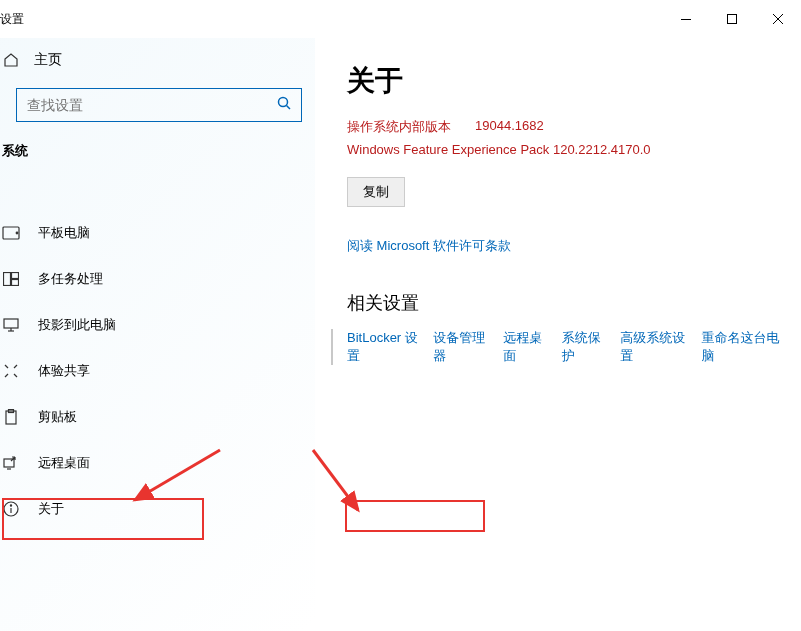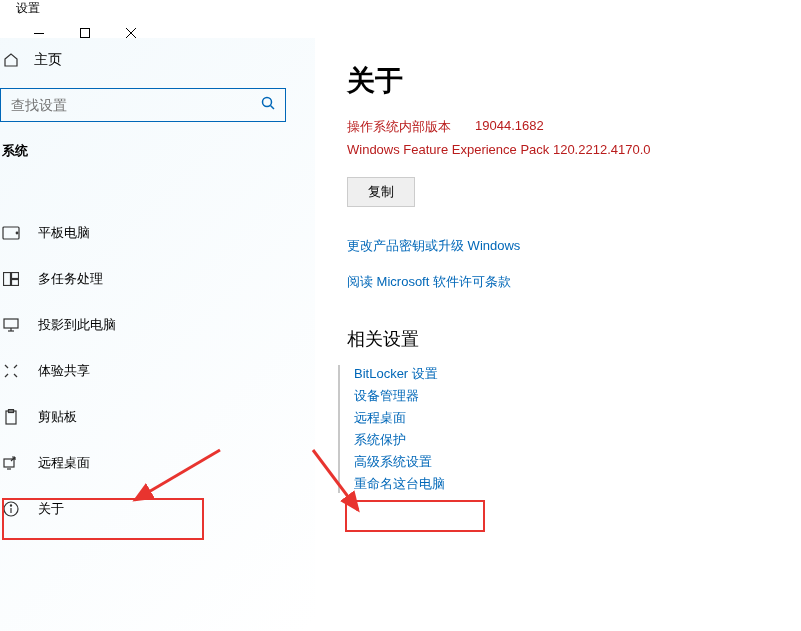--- a/index.html
+++ b/index.html
@@ -1,53 +1,53 @@
 <!DOCTYPE html>
 <html><head>
   <meta charset="utf-8">
   <style>
     * { margin: 0; padding: 0; box-sizing: border-box; font-family: "Microsoft YaHei", "Segoe UI", sans-serif; }
     body { width: 801px; height: 631px; background: #fff; overflow: hidden; position: relative; }
     
-    .titlebar { height: 38px; display: flex; padding-left: 16px; font-size: 12px; color: #000; flex-direction: column; }
+    .titlebar { height: 38px; display: flex; align-items: center; font-size: 12px; color: #000; }
     .titlebar-spacer { flex: 1; }
     .win-controls { display: flex; }
     .win-btn { width: 46px; height: 32px; display: flex; align-items: center; justify-content: center; cursor: pointer; }
     
     .content { display: flex; height: calc(100% - 38px); }
     
     .sidebar { width: 315px; padding-right: 12px; background: linear-gradient(135deg, rgba(180,220,240,0.15), rgba(255,255,255,0)); }
     .home-row { display: flex; align-items: center; height: 44px; gap: 14px; padding-left: 2px; margin-bottom: 6px; cursor: pointer; }
     .home-row .lbl { font-size: 14px; color: #000; }
     
-    .search-box { width: 286px; height: 34px; border: 1.5px solid #0067b8; display: flex; align-items: center; padding: 0 10px; gap: 8px; margin-bottom: 20px; }
+    .search-box { width: 286px; height: 34px; border: 1.5px solid #0067b8; display: flex; align-items: center; padding: 0 10px; gap: 8px; margin-bottom: 20px; margin-left: 16px; }
     .search-box input { flex: 1; border: none; outline: none; font-size: 14px; color: #888; background: transparent; }
     
     .section-title { font-size: 13px; font-weight: 600; color: #000; margin-bottom: 28px; padding-left: 2px; }
     
     .nav-list { display: flex; flex-direction: column; margin-top: 50px; }
     .nav-item { height: 46px; display: flex; align-items: center; gap: 18px; padding-left: 2px; cursor: pointer; font-size: 13px; color: #000; position: relative; }
     .nav-icon { width: 18px; height: 18px; display: flex; align-items: center; justify-content: center; }
     
     .about-highlight { position: absolute; left: 2px; top: 498px; width: 202px; height: 42px; border: 2px solid #e8342f; pointer-events: none; }
     
     .main { flex: 1; padding: 24px 20px 0 32px; overflow: hidden; }
     .page-title { font-size: 28px; font-weight: 600; color: #000; margin-bottom: 18px; }
     
     .info-row { display: flex; font-size: 13px; color: #b91c1c; margin-bottom: 6px; }
     .info-label { width: 128px; }
     .info-value { flex: 1; }
     
-    .copy-btn { width: 68px; height: 30px; border: 1px solid #ccc; background: #efefef; font-size: 13px; cursor: pointer; margin-top: 14px; margin-left: 0; }
+    .copy-btn { width: 58px; height: 30px; border: 1px solid #ccc; background: #efefef; font-size: 13px; cursor: pointer; margin-top: 14px; margin-left: 0; }
     
     .link-list { margin-top: 30px; display: flex; flex-direction: column; gap: 18px; }
     .link-list a, .related a { color: #0067b8; text-decoration: none; font-size: 13px; cursor: pointer; }
     
     .related-title { font-size: 18px; font-weight: 400; color: #000; margin-top: 36px; margin-bottom: 14px; }
-    .related { display: flex; flex-direction: column; gap: 4px; position: relative; margin-left: 7px; }
+    .related { display: flex; flex-direction: row; gap: 13px; position: relative; }
     
     .related-bar { position: absolute; left: -16px; top: 0; bottom: 0; width: 2px; background: #c8c8c8; }
     
     .sysprotect-highlight { position: absolute; left: 345px; top: 500px; width: 140px; height: 32px; border: 2px solid #e8342f; pointer-events: none; }
     
     .arrow { position: absolute; pointer-events: none; }
     .arrow1 { left: 125px; top: 445px; }
     .arrow2 { left: 303px; top: 445px; }
   </style>
 </head>
@@ -179,21 +179,20 @@
       <div class="info-label">操作系统内部版本</div>
       <div class="info-value">19044.1682</div>
     </div>
     <div class="info-row">
       <div class="info-value">Windows Feature Experience Pack 120.2212.4170.0</div>
     </div>
     
     <button class="copy-btn">复制</button>
     
     <div class="link-list">
-      <a>更改产品密钥或升级 Windows</a>
       <a>阅读 Microsoft 软件许可条款</a>
     </div>
     
     <div class="related-title">相关设置</div>
     <div class="related">
       <div class="related-bar"></div>
       <a>BitLocker 设置</a>
       <a>设备管理器</a>
       <a>远程桌面</a>
       <a>系统保护</a>

